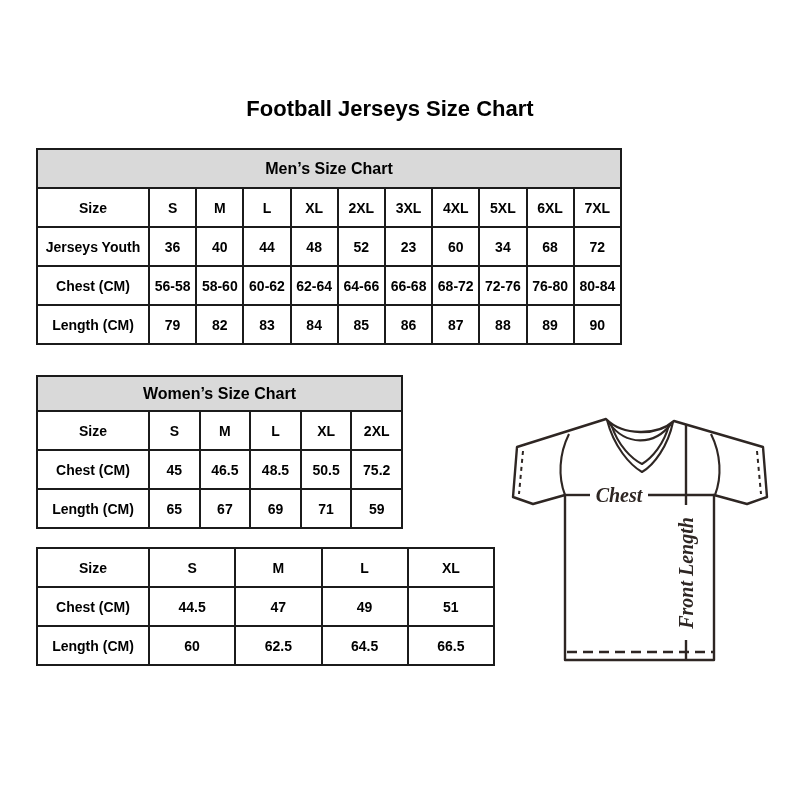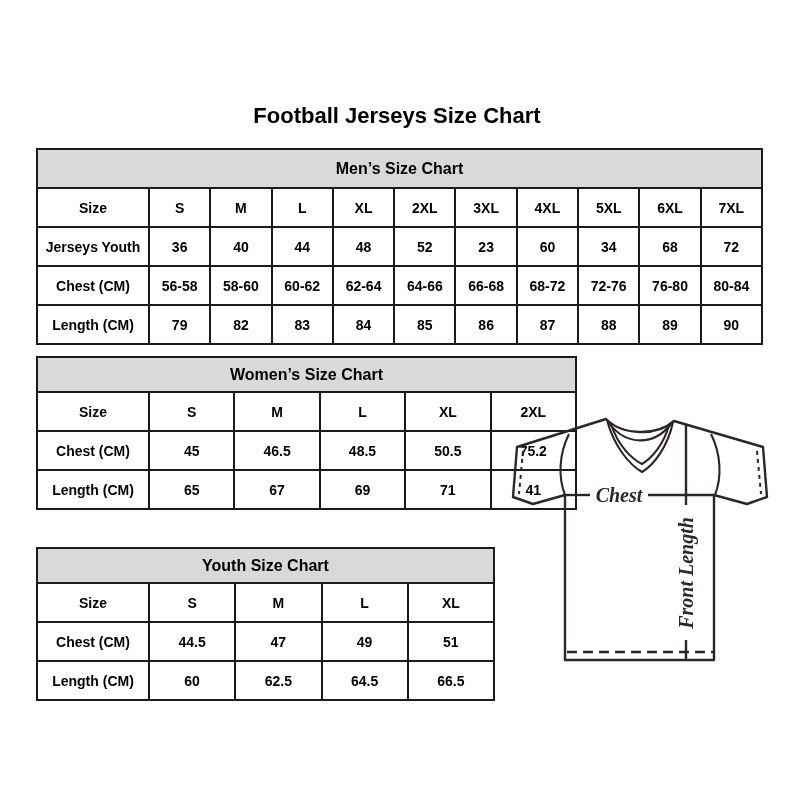--- a/index.html
+++ b/index.html
@@ -11,21 +11,21 @@
     margin:0;padding:0;
     width:800px;height:800px;
     background:#ffffff;
     overflow:hidden;
     font-family:"Liberation Sans",sans-serif;
   }
   .canvas{position:relative;width:800px;height:800px;}
   .page-title{
     position:absolute;
     top:96px;left:0;width:780px;
-    margin:7px;
+    margin:0;
     text-align:center;
     font-size:22px;
     font-weight:bold;
     color:#000;
   }
   table.size-table{
     position:absolute;
     border-collapse:collapse;
     table-layout:fixed;
   }
@@ -43,22 +43,22 @@
     white-space:nowrap;
   }
   table.size-table td.tbl-title{
     background:var(--header-bg);
     font-size:16px;
     height:37px;
   }
   table.size-table.compact td{height:37px;}
   table.size-table.compact td.tbl-title{height:33px;}
   col.label-col{width:112px;}
-  #table-0{left:36px;top:148px;width:727px;border-radius:9px;}
-  #table-1{left:36px;top:356px;width:541px;}
+  #table-0{left:36px;top:148px;width:586px;border-radius:9px;}
+  #table-1{left:36px;top:375px;width:367px;}
   #table-2{left:36px;top:547px;width:459px;}
   .jersey-wrap{
     position:absolute;
     left:502px;top:402px;
     width:276px;height:266px;
   }
   .jersey-wrap svg{display:block;width:276px;height:266px;}
   .jersey-line{
     fill:none;
     stroke:var(--jersey-stroke);
@@ -185,37 +185,34 @@
           <td>48.5</td>
           <td>50.5</td>
           <td>75.2</td>
         </tr>
         <tr>
           <td>Length (CM)</td>
           <td>65</td>
           <td>67</td>
           <td>69</td>
           <td>71</td>
-          <td>41</td>
+          <td>59</td>
         </tr>
       </tbody>
     </table>
 
   <table class="size-table compact" id="table-2">
       <colgroup>
         <col class="label-col">
         <col>
         <col>
         <col>
         <col>
       </colgroup>
       <tbody>
-        <tr>
-          <td colspan="5" class="tbl-title">Youth Size Chart</td>
-        </tr>
         <tr>
           <td>Size</td>
           <td>S</td>
           <td>M</td>
           <td>L</td>
           <td>XL</td>
         </tr>
         <tr>
           <td>Chest (CM)</td>
           <td>44.5</td>

